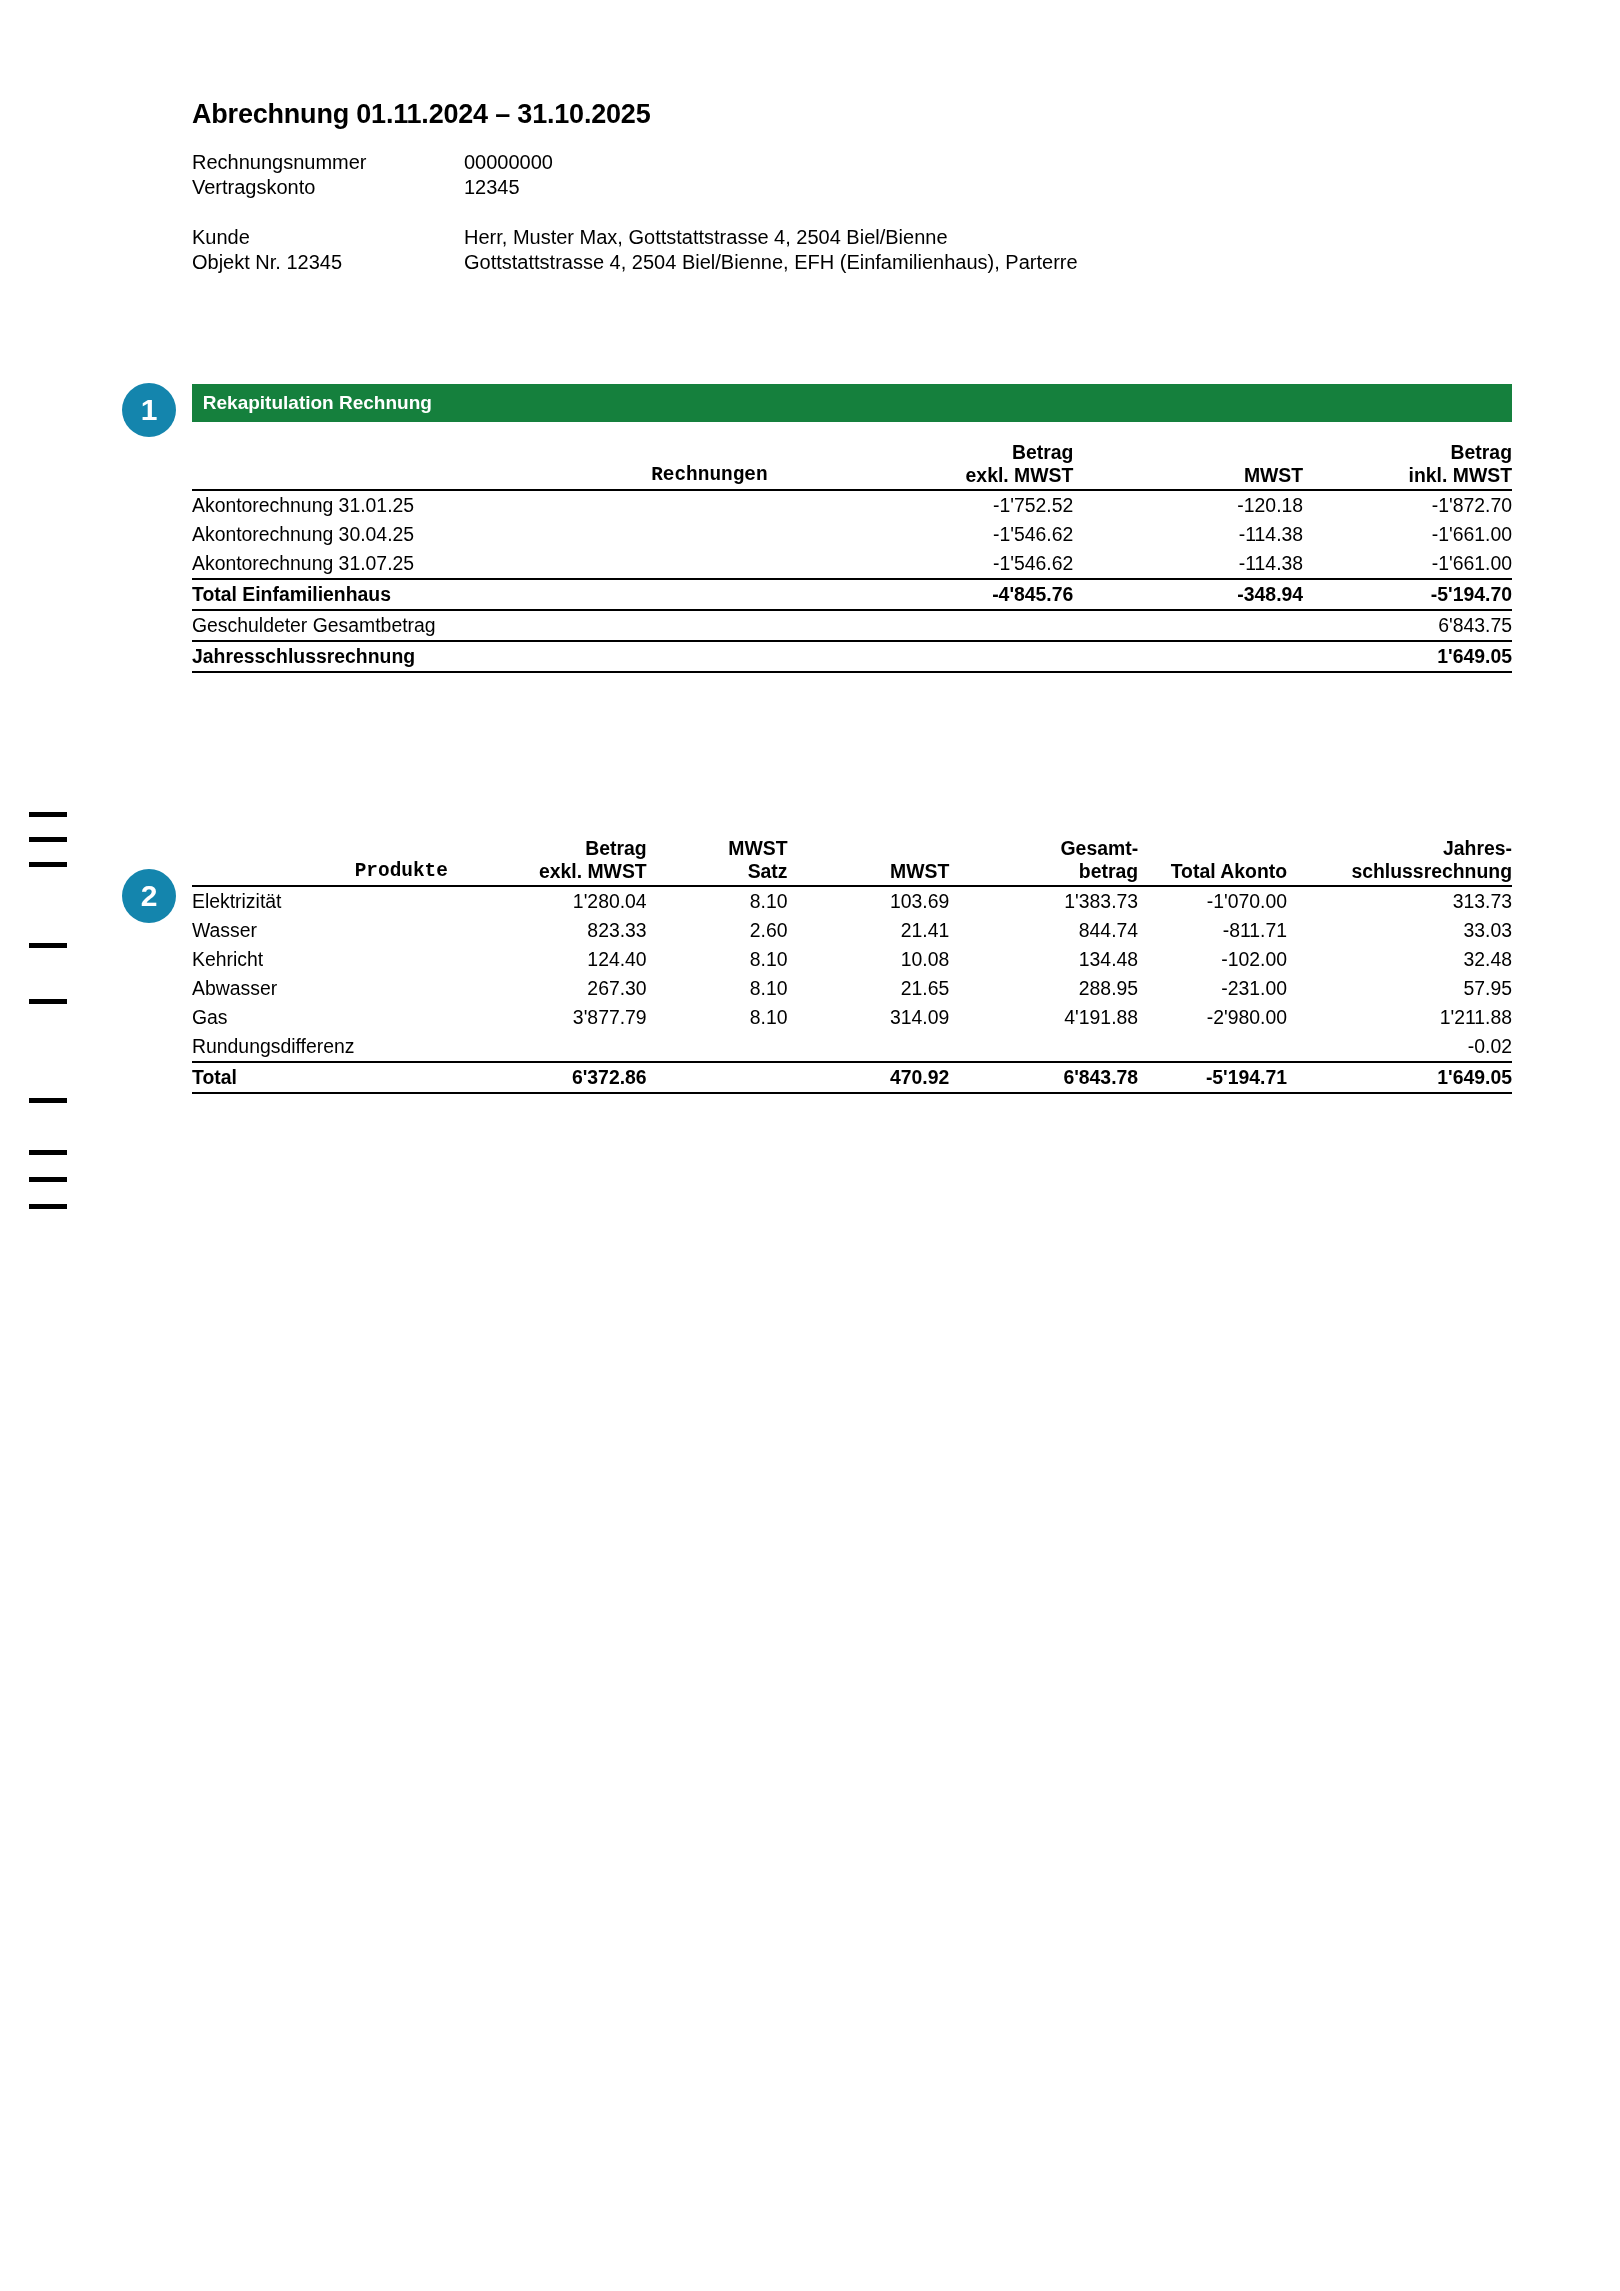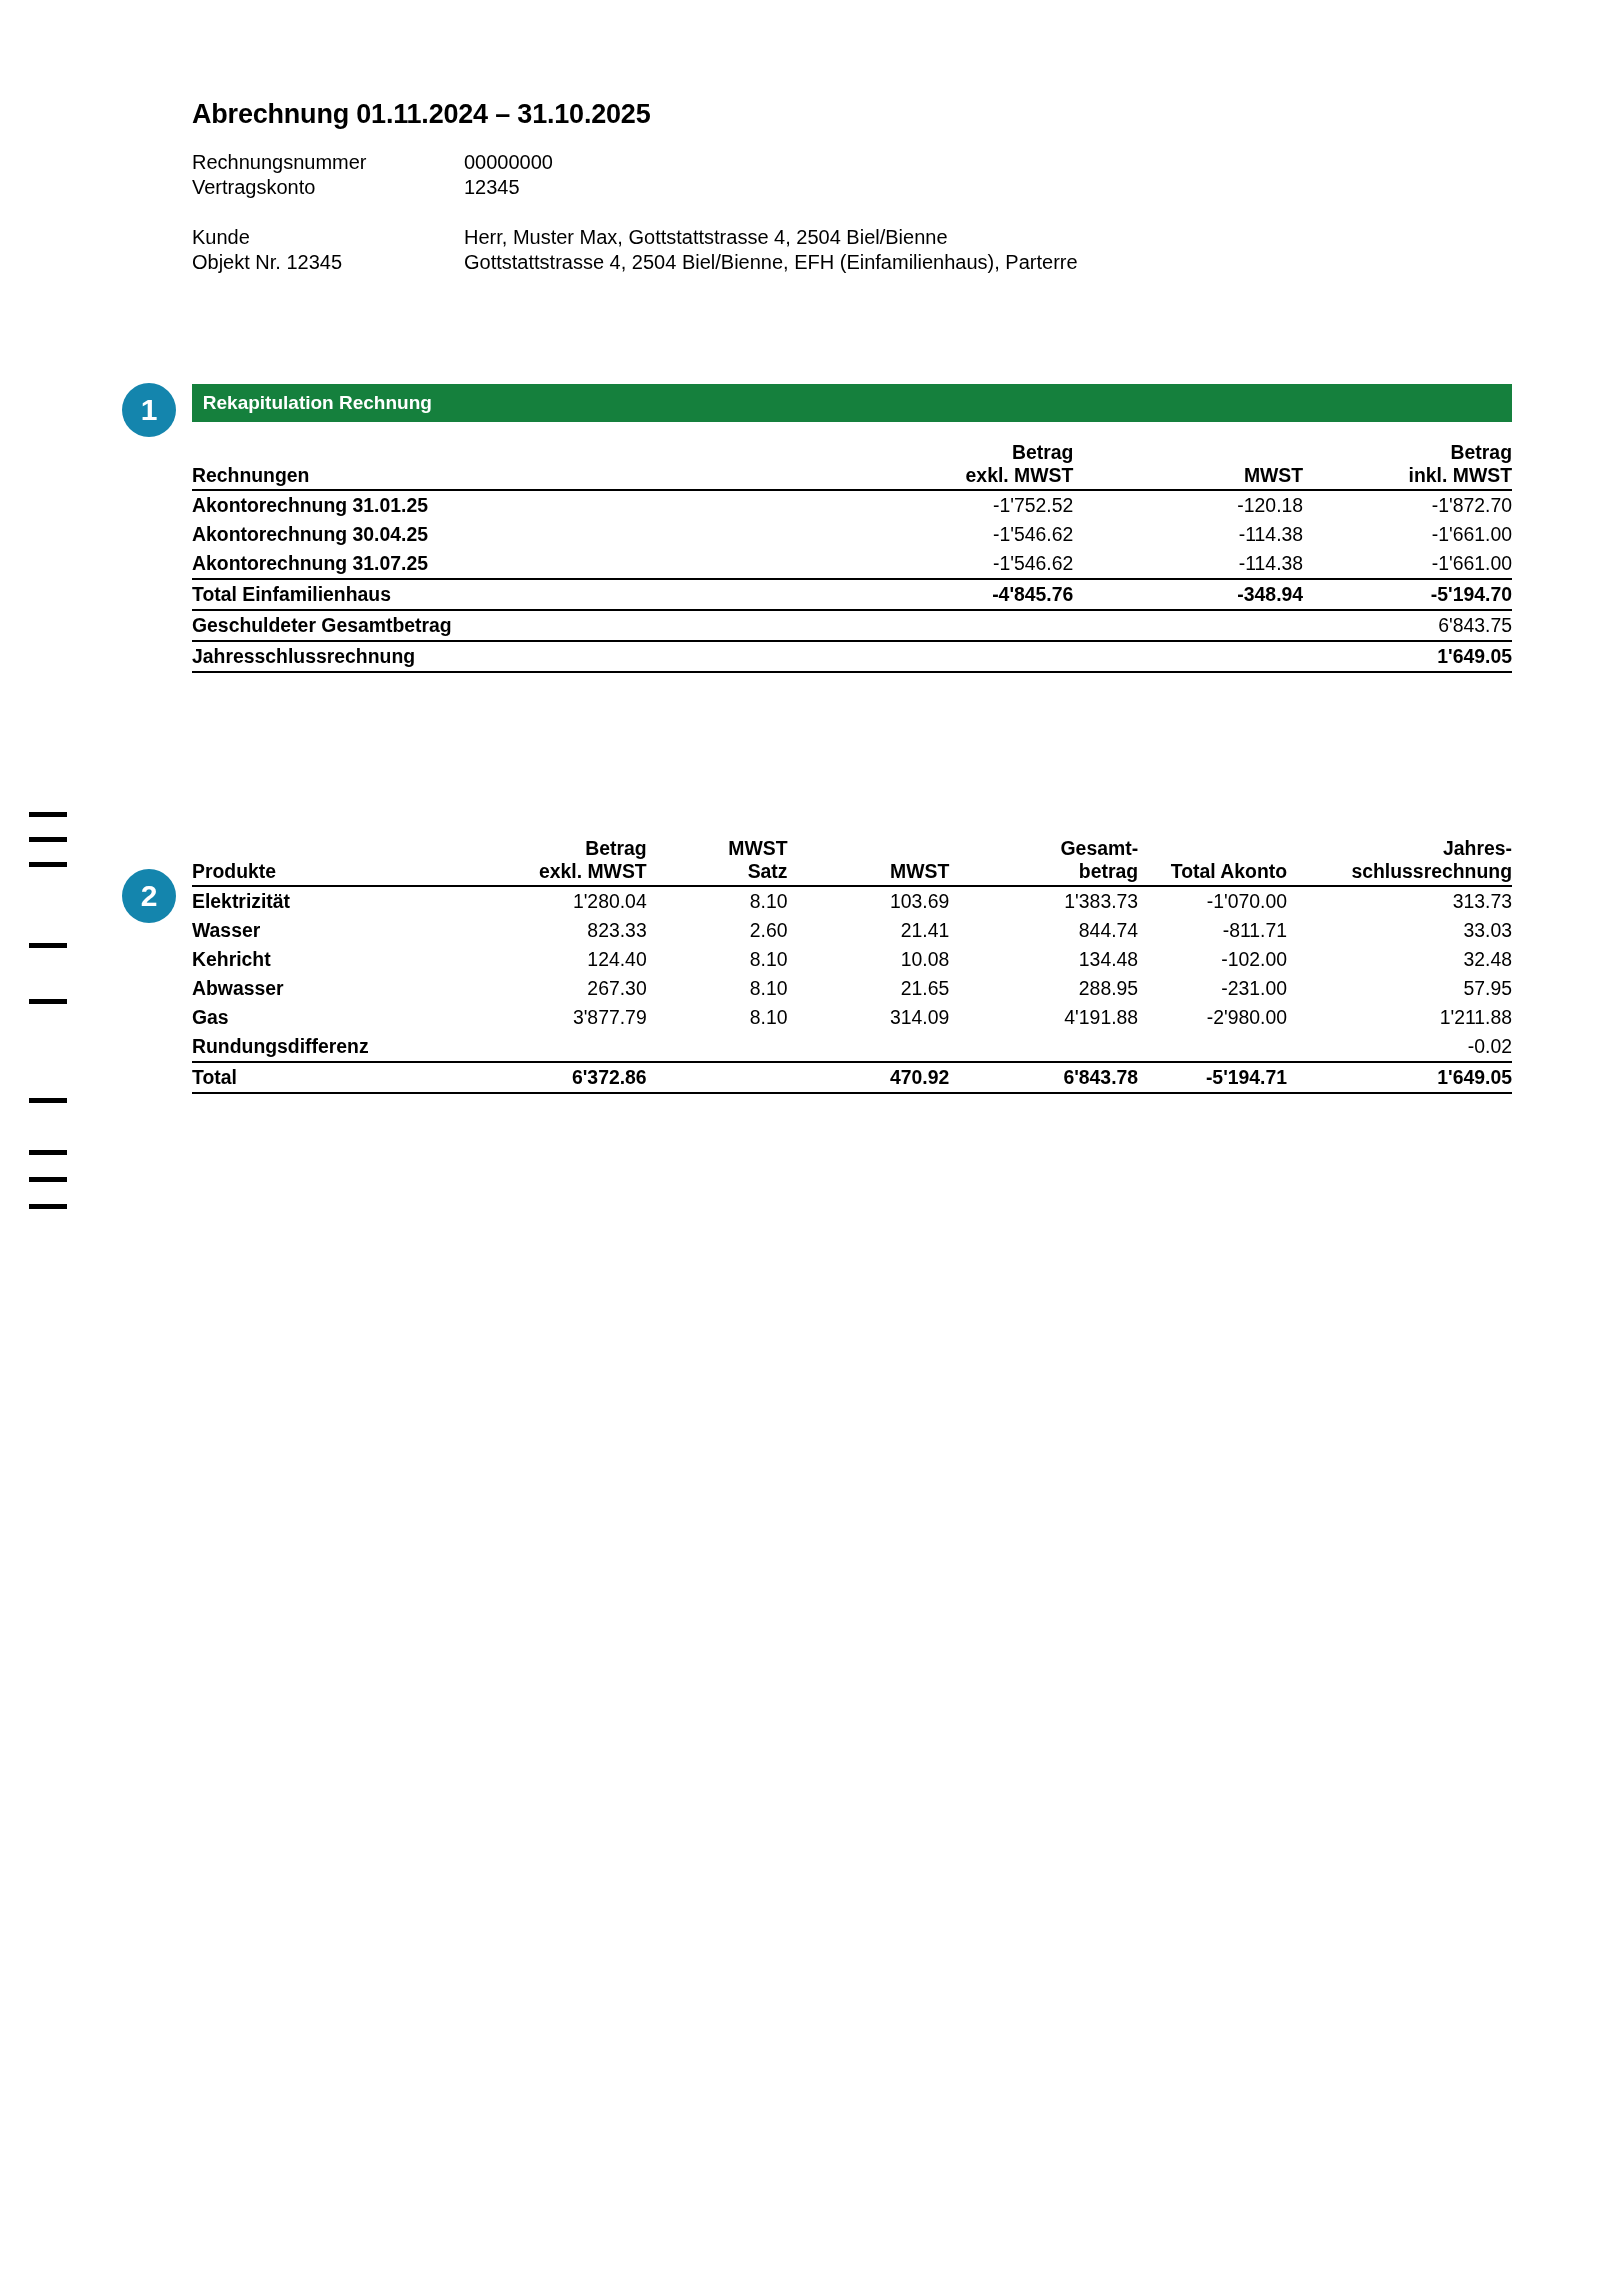--- a/index.html
+++ b/index.html
@@ -105,30 +105,30 @@
     vertical-align: bottom;
     white-space: nowrap;
   }
   .data-table thead th {
     font-weight: bold;
     text-align: right;
     padding-bottom: 2px;
     line-height: 1.18;
   }
   .data-table thead th.col-name {
-    text-align: left;
+    text-align: right;
+    font-family: Liberation Mono, monospace;
   }
   .data-table tbody td {
     text-align: right;
     height: 29px;
     line-height: 29px;
   }
   .data-table tbody td.col-name {
     text-align: left;
-    font-weight: bold;
   }
   .data-table tbody tr.is-bold td {
     font-weight: bold;
   }
   
   tr.rule-top > td,
   tr.rule-top > th,
   thead tr.rule-under th {
     border-bottom: 2.3px solid #000000;
   }

